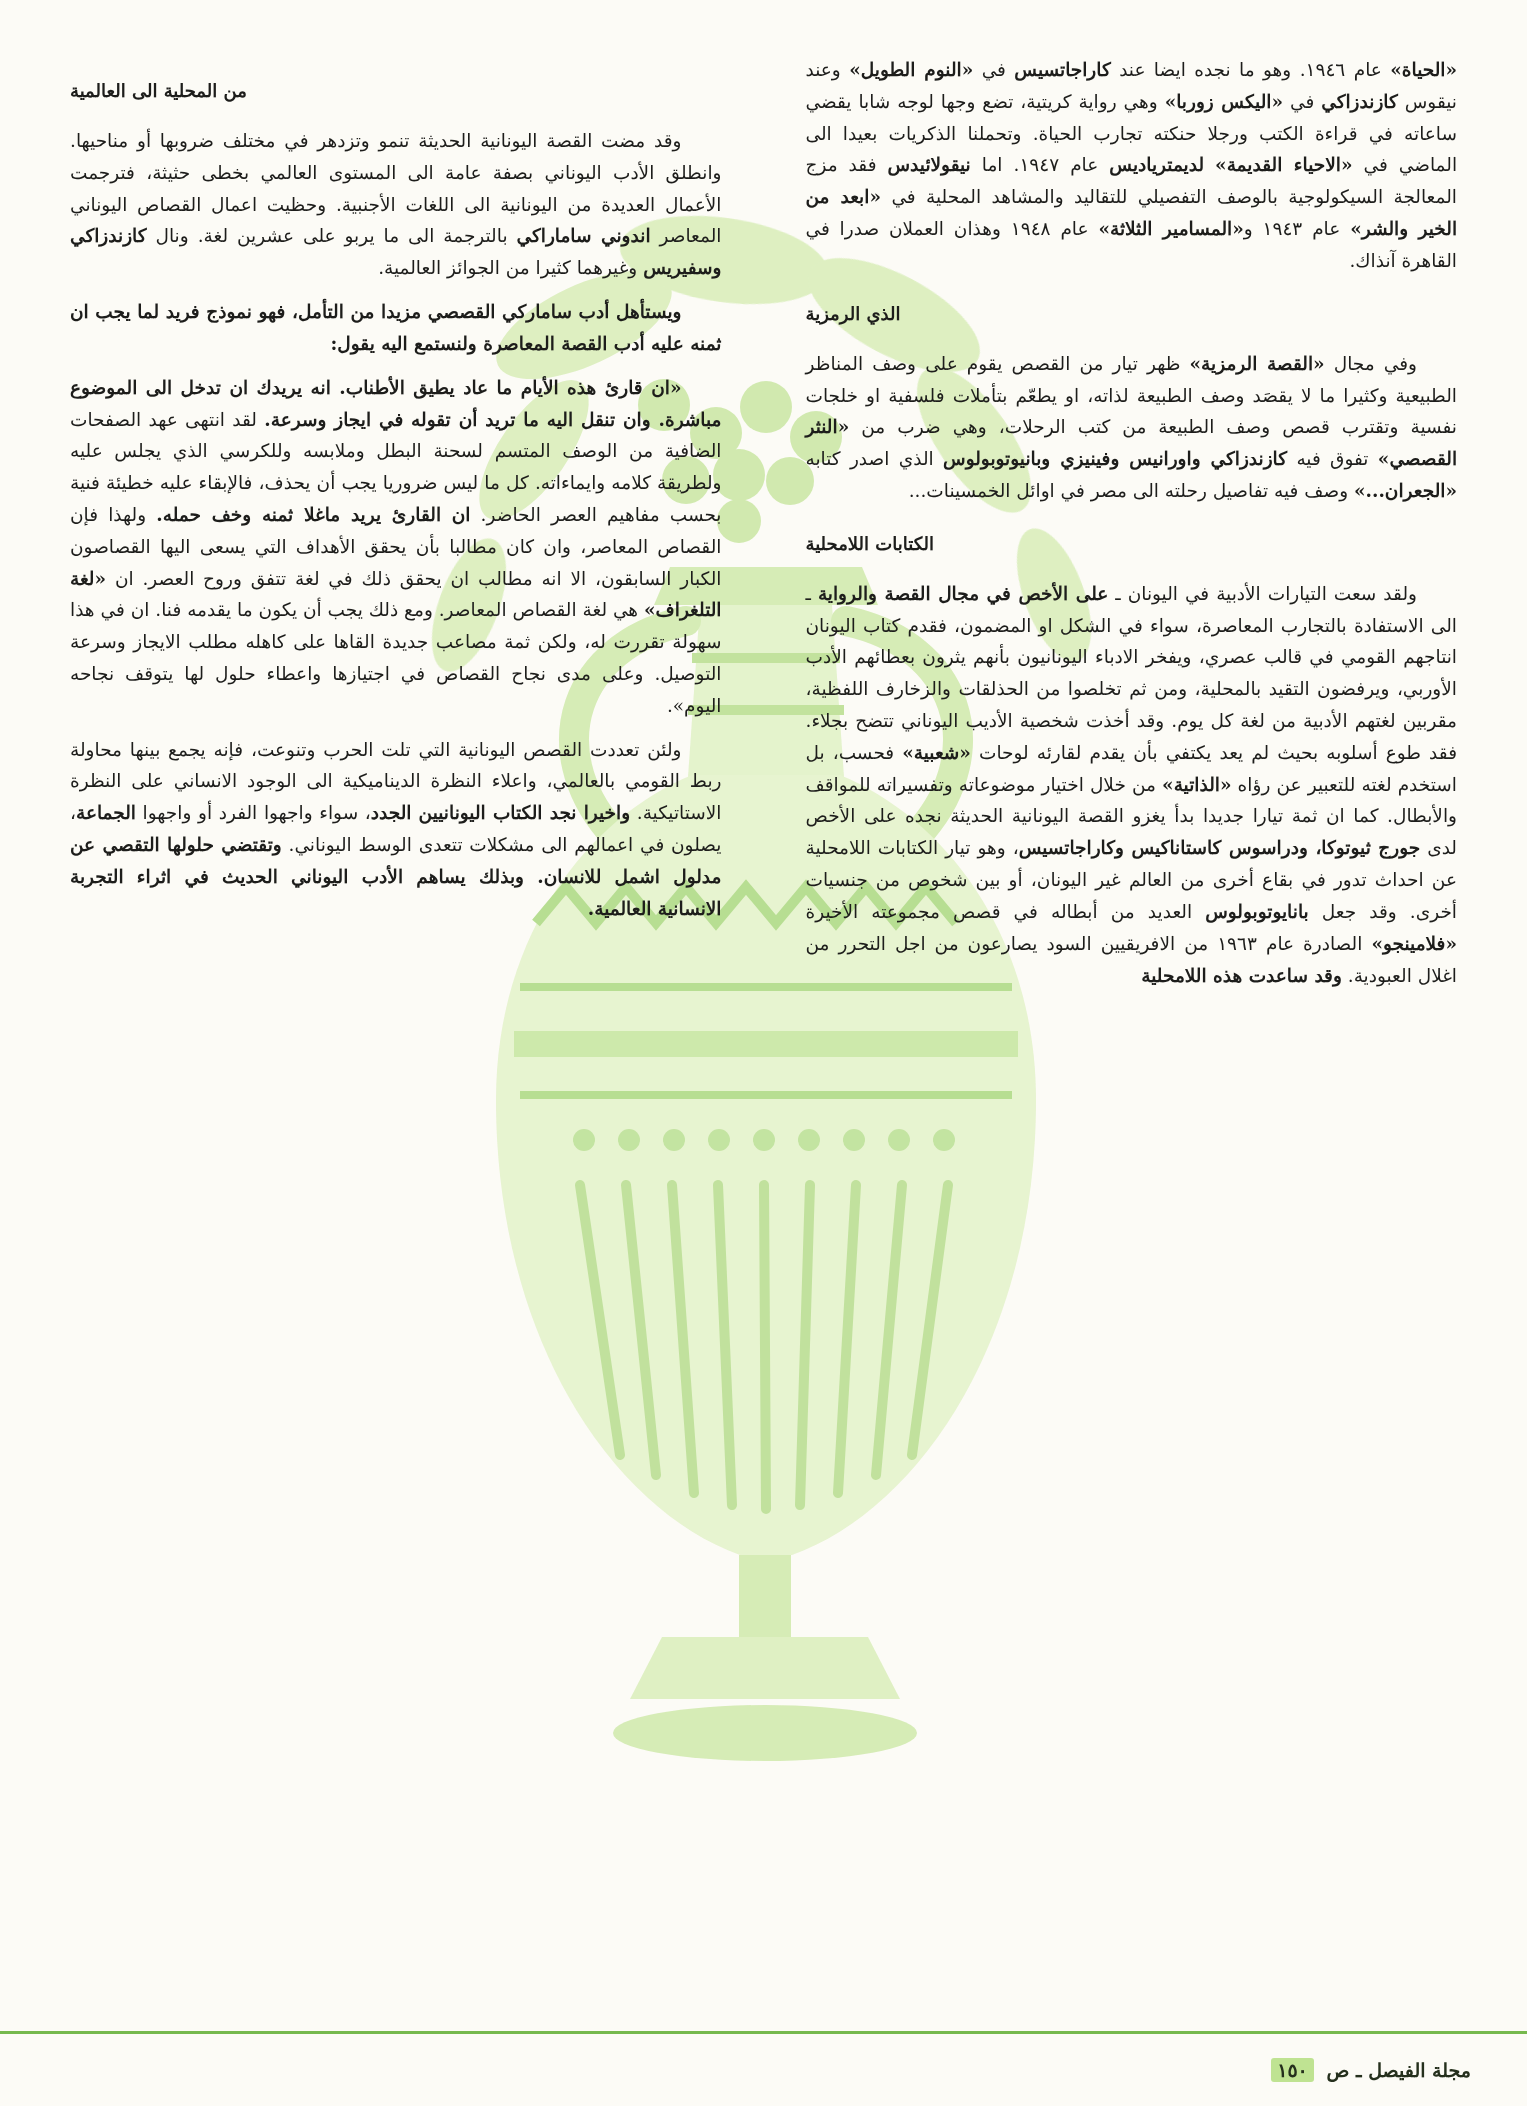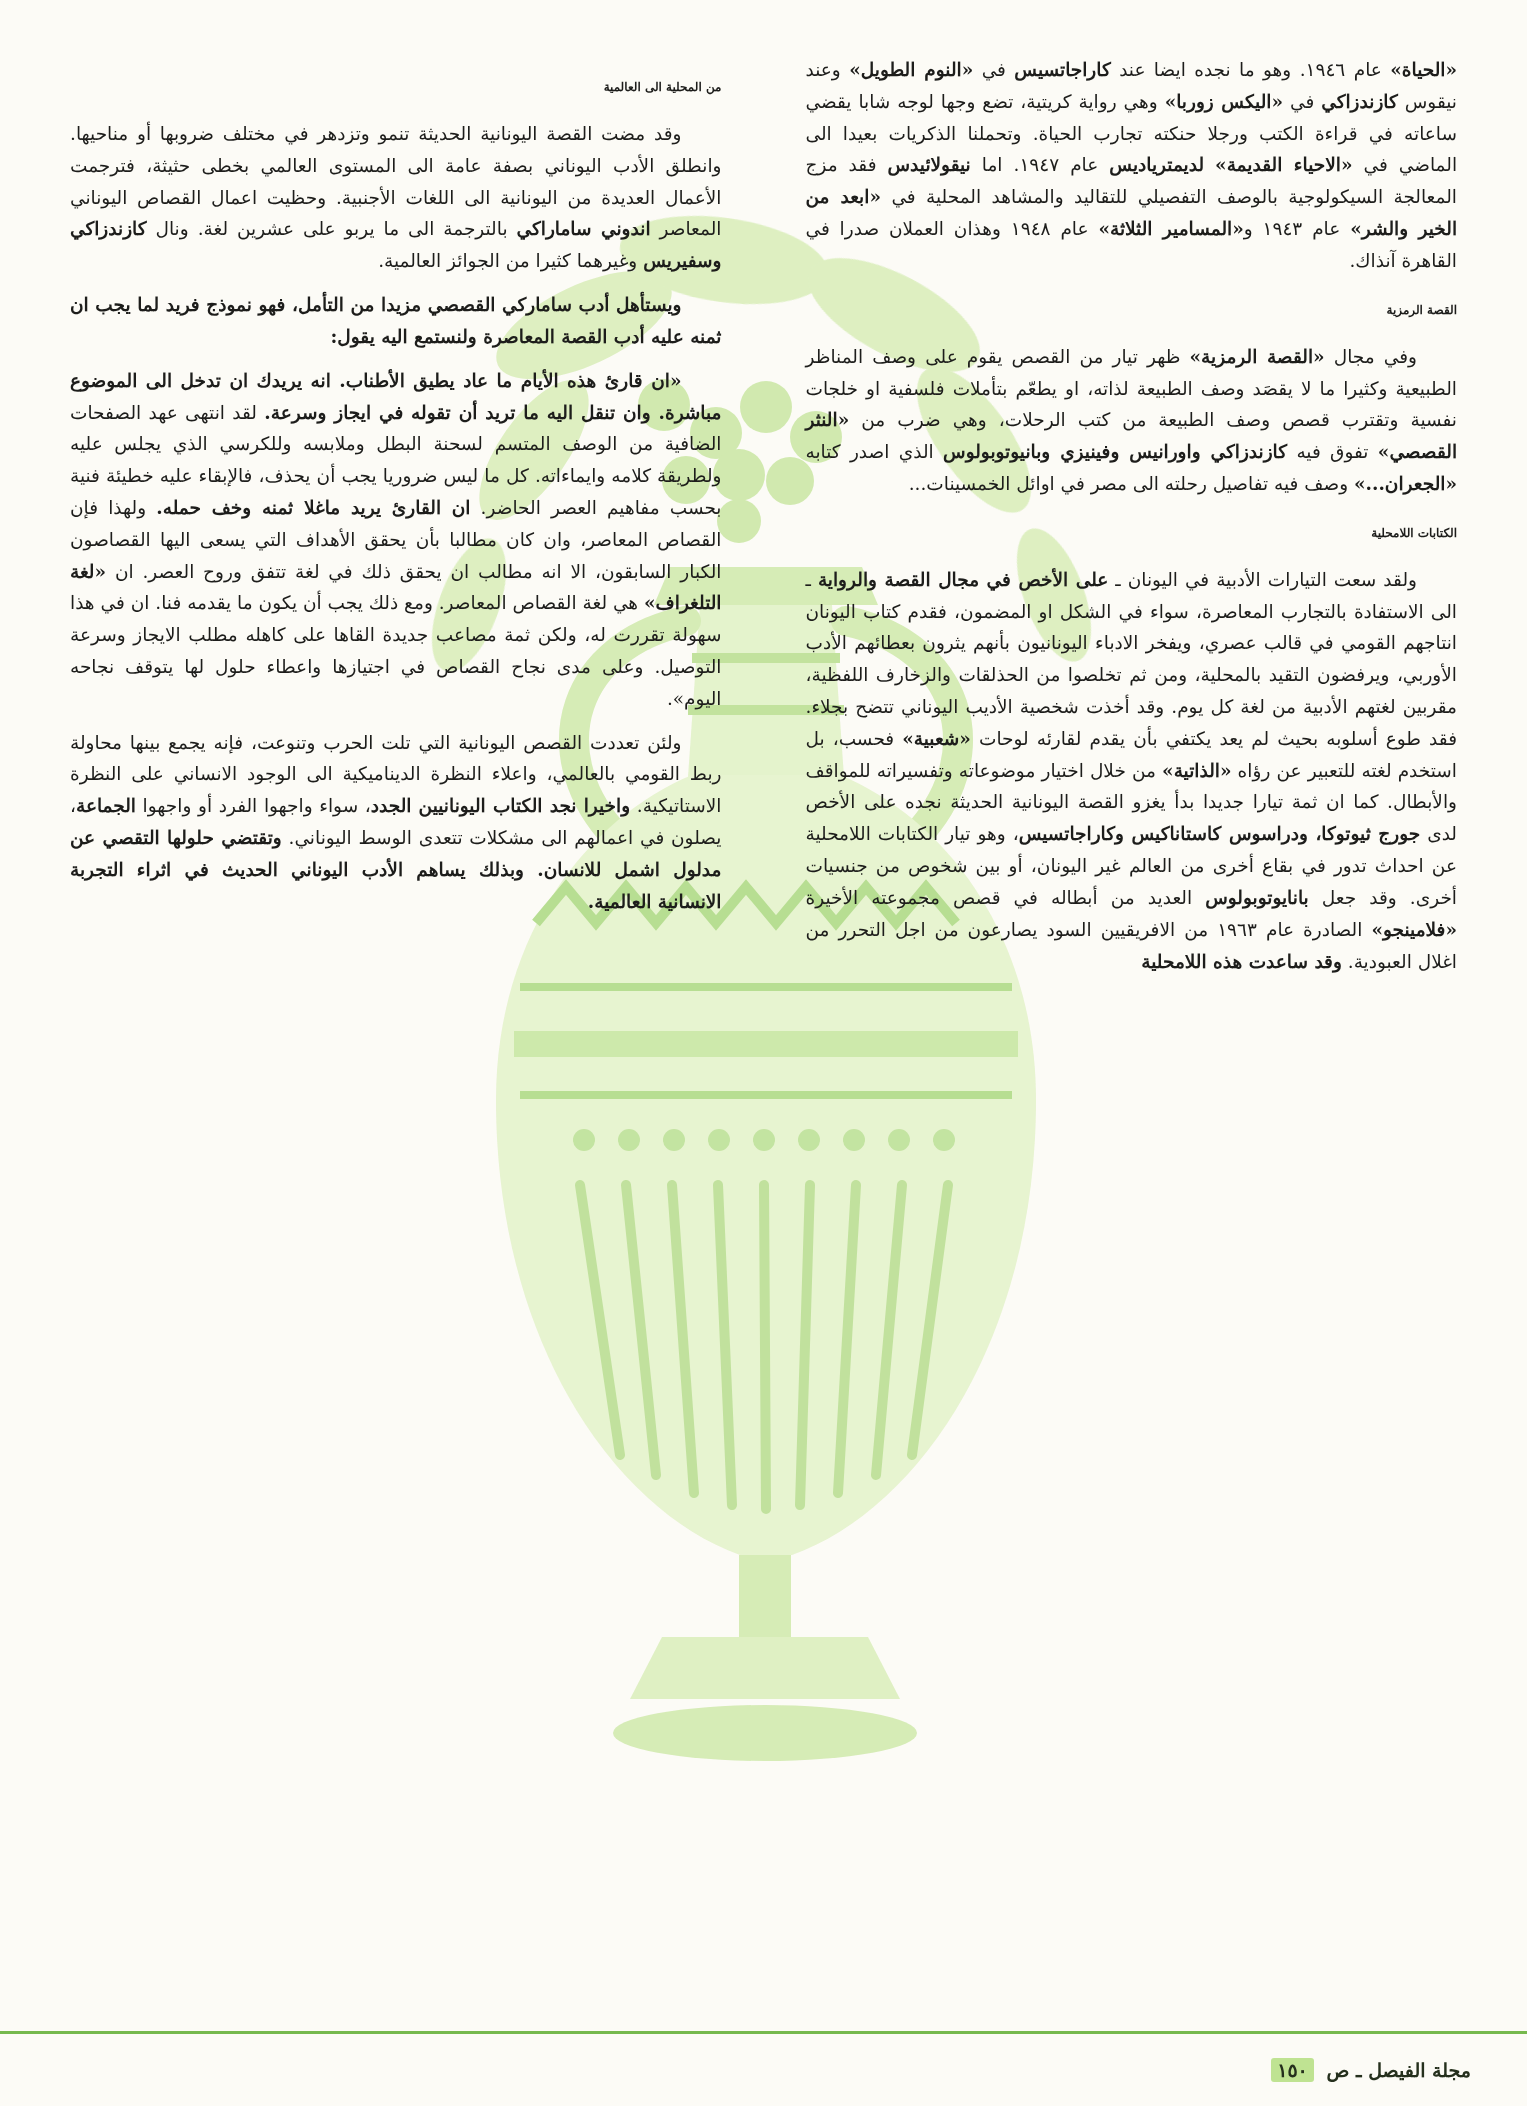--- a/index.html
+++ b/index.html
@@ -30,22 +30,22 @@
   .para {
     font-size:18.5px;
     line-height:1.72;
     text-align:justify;
     text-indent:40px;
     margin:0 0 12px 0;
   }
   .para.no-indent { text-indent:0; }
   .bold { font-weight:700; }
   .heading {
-    text-align:right;
-    font-size:12px;
+    text-align:left;
+    font-size:18px;
     font-weight:700;
     margin:26px 0 24px 0;
   }
   .footer-rule {
     position:absolute;
     left:0; right:0; bottom:72px;
     height:3px;
     background:#76b94e;
     z-index:2;
   }
@@ -140,21 +140,21 @@
       <path d="M378 1462 h206 l32 62 h-270 z" fill="#daeeba"></path>
       <ellipse cx="481" cy="1558" rx="152" ry="28" fill="#cfe9ab"></ellipse>
     </g>
   </svg>
 
   <main class="columns">
 
     <section class="col">
       <p class="para no-indent"><span class="bold">«الحياة»</span><span> عام ١٩٤٦. وهو ما نجده ايضا عند </span><span class="bold">كاراجاتسيس</span><span> في </span><span class="bold">«النوم الطويل»</span><span> وعند نيقوس </span><span class="bold">كازندزاكي</span><span> في </span><span class="bold">«اليكس زوربا»</span><span> وهي رواية كريتية، تضع وجها لوجه شابا يقضي ساعاته في قراءة الكتب ورجلا حنكته تجارب الحياة. وتحملنا الذكريات بعيدا الى الماضي في </span><span class="bold">«الاحياء القديمة»</span><span> </span><span class="bold">لديمترياديس</span><span> عام ١٩٤٧. اما </span><span class="bold">نيقولائيدس</span><span> فقد مزج المعالجة السيكولوجية بالوصف التفصيلي للتقاليد والمشاهد المحلية في </span><span class="bold">«ابعد من الخير والشر»</span><span> عام ١٩٤٣ و</span><span class="bold">«المسامير الثلاثة»</span><span> عام ١٩٤٨ وهذان العملان صدرا في القاهرة آنذاك.</span></p>
 
-      <h2 class="heading">القصة الرمزية</h2>
+      <h2 class="heading">الذي الرمزية</h2>
 
       <p class="para"><span>وفي مجال </span><span class="bold">«القصة الرمزية»</span><span> ظهر تيار من القصص يقوم على وصف المناظر الطبيعية وكثيرا ما لا يقصَد وصف الطبيعة لذاته، او يطعّم بتأملات فلسفية او خلجات نفسية وتقترب قصص وصف الطبيعة من كتب الرحلات، وهي ضرب من </span><span class="bold">«النثر القصصي»</span><span> تفوق فيه </span><span class="bold">كازندزاكي واورانيس وفينيزي وبانيوتوبولوس</span><span> الذي اصدر كتابه </span><span class="bold">«الجعران...»</span><span> وصف فيه تفاصيل رحلته الى مصر في اوائل الخمسينات...</span></p>
 
       <h2 class="heading">الكتابات اللامحلية</h2>
 
       <p class="para"><span>ولقد سعت التيارات الأدبية في اليونان ـ </span><span class="bold">على الأخص في مجال القصة والرواية</span><span> ـ الى الاستفادة بالتجارب المعاصرة، سواء في الشكل او المضمون، فقدم كتاب اليونان انتاجهم القومي في قالب عصري، ويفخر الادباء اليونانيون بأنهم يثرون بعطائهم الأدب الأوربي، ويرفضون التقيد بالمحلية، ومن ثم تخلصوا من الحذلقات والزخارف اللفظية، مقربين لغتهم الأدبية من لغة كل يوم. وقد أخذت شخصية الأديب اليوناني تتضح بجلاء. فقد طوع أسلوبه بحيث لم يعد يكتفي بأن يقدم لقارئه لوحات </span><span class="bold">«شعبية»</span><span> فحسب، بل استخدم لغته للتعبير عن رؤاه </span><span class="bold">«الذاتية»</span><span> من خلال اختيار موضوعاته وتفسيراته للمواقف والأبطال. كما ان ثمة تيارا جديدا بدأ يغزو القصة اليونانية الحديثة نجده على الأخص لدى </span><span class="bold">جورج ثيوتوكا، ودراسوس كاستاناكيس وكاراجاتسيس</span><span>، وهو تيار الكتابات اللامحلية عن احداث تدور في بقاع أخرى من العالم غير اليونان، أو بين شخوص من جنسيات أخرى. وقد جعل </span><span class="bold">بانايوتوبولوس</span><span> العديد من أبطاله في قصص مجموعته الأخيرة </span><span class="bold">«فلامينجو»</span><span> الصادرة عام ١٩٦٣ من الافريقيين السود يصارعون من اجل التحرر من اغلال العبودية. </span><span class="bold">وقد ساعدت هذه اللامحلية</span></p>
     </section>
 
     <section class="col">
 

